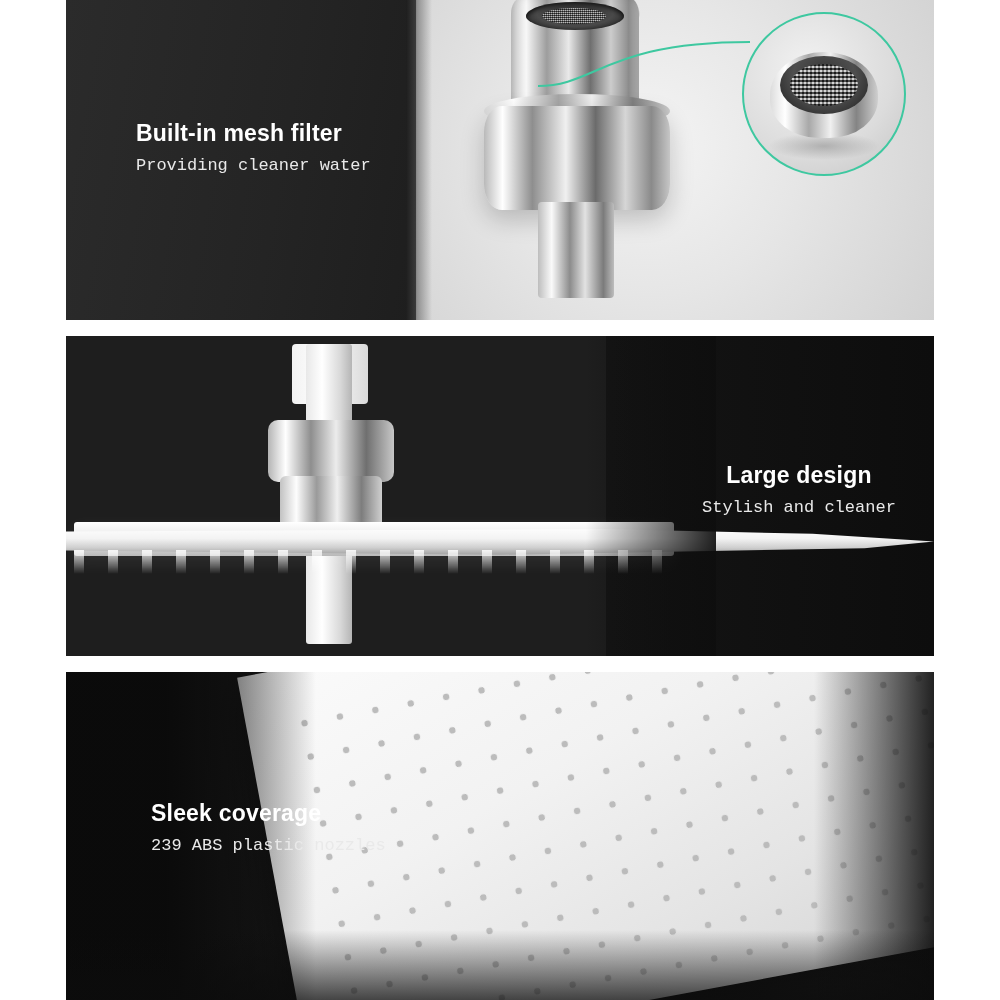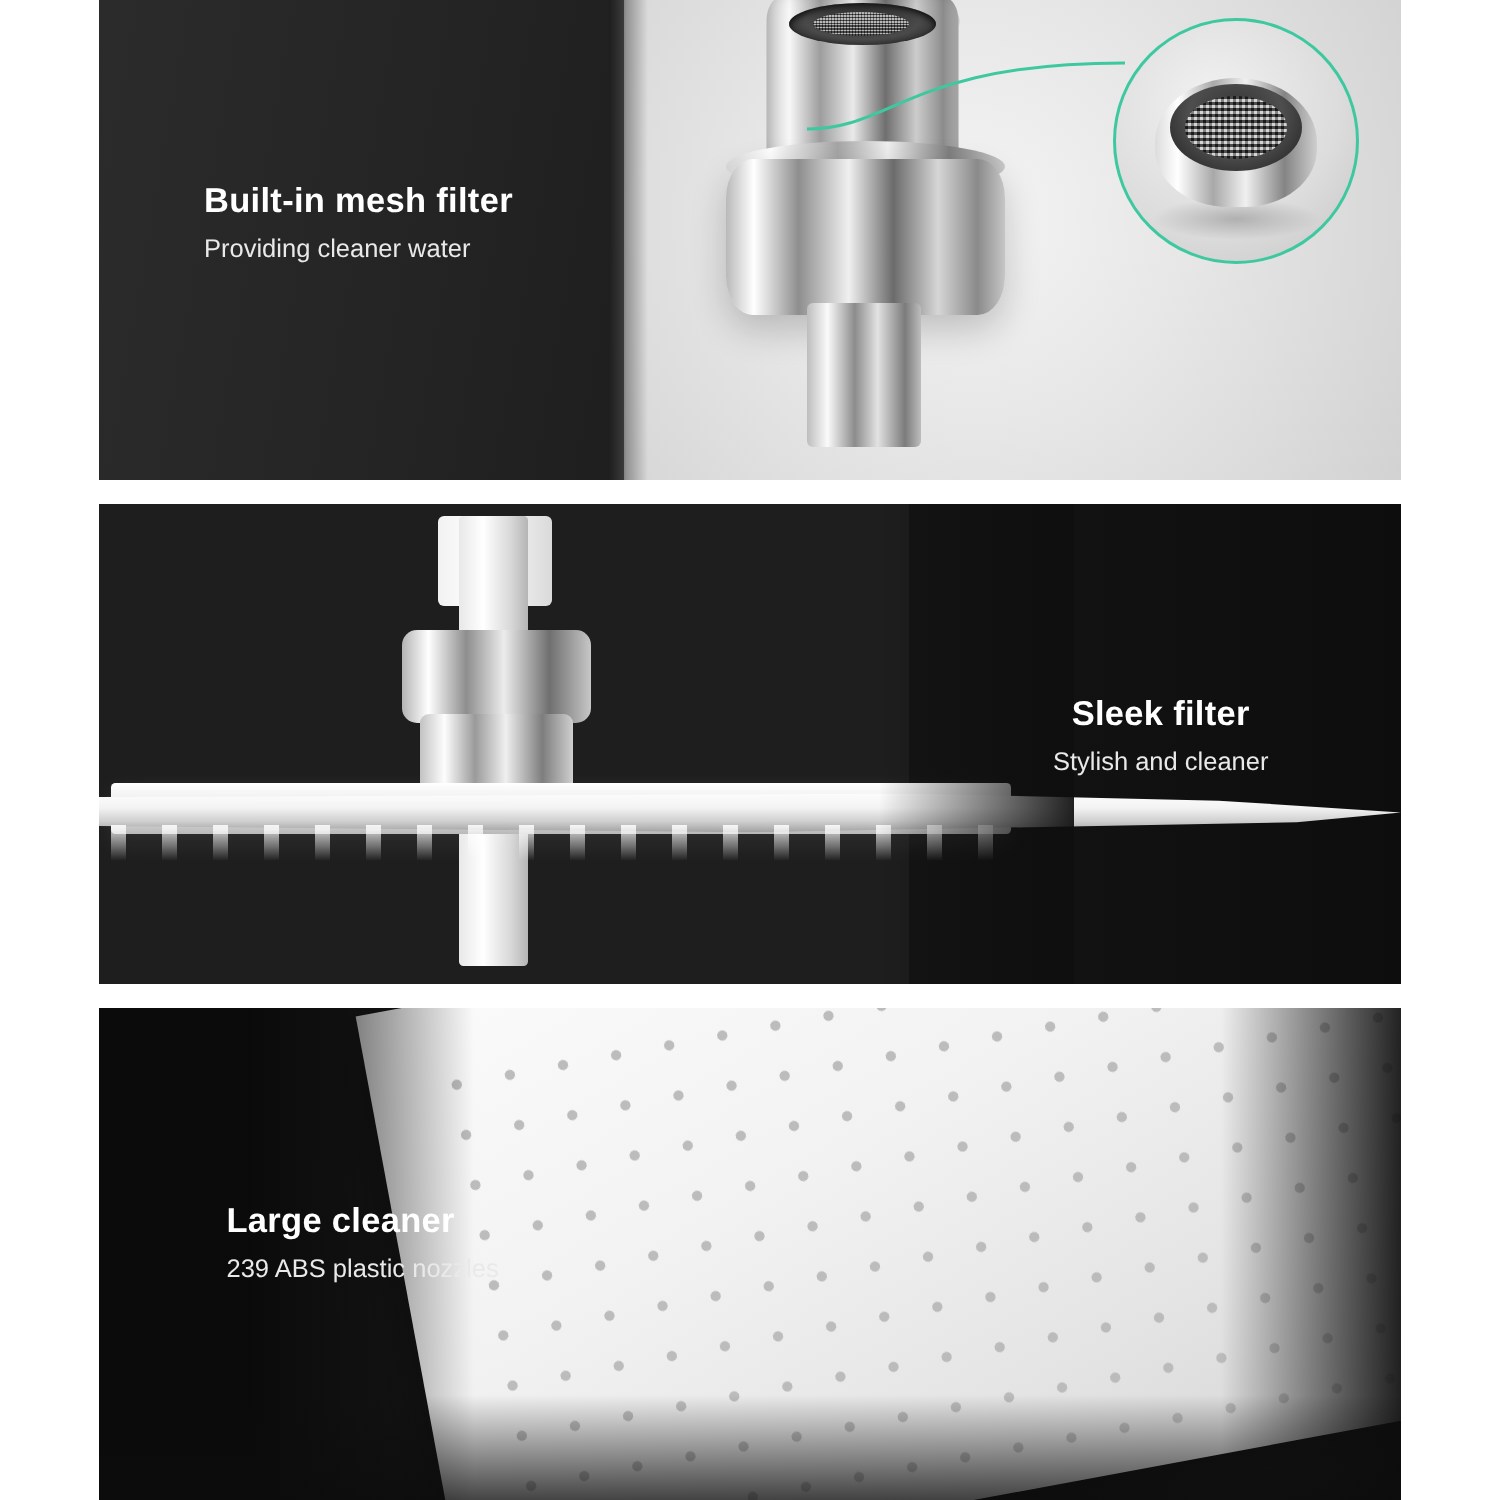--- a/index.html
+++ b/index.html
@@ -170,20 +170,21 @@
     font-size: 23px;
     font-weight: bold;
     letter-spacing: .2px;
     white-space: nowrap;
   }
   .caption .sub {
     color: #e9e9e9;
     font-size: 17px;
     margin-top: 9px;
     white-space: nowrap;
+    font-family: Liberation Mono, monospace;
   }
   #cap-mesh  { left: 70px;  top: 120px; }
   #cap-sleek { left: 636px; top: 126px; text-align: center; }
   #cap-cover { left: 85px;  top: 128px; }
 
   
   .p2-bg {
     position: absolute; inset: 0;
     background: #1e1e1e;
   }
@@ -339,37 +340,37 @@
     <div class="p2-arm-top"></div>
     <div class="p2-arm"></div>
     <div class="p2-joint"></div>
     <div class="p2-joint2"></div>
     <div class="p2-head2"></div>
     <div class="p2-head"></div>
     <div class="p2-head-teeth"></div>
     <div class="p2-fade-right"></div>
 
     <div class="caption" id="cap-sleek">
-      <div class="title">Sleek filter</div>
+      <div class="title">Large design</div>
       <div class="sub">Stylish and cleaner</div>
     </div>
   </div>
 
   <div class="gap" id="gap2"></div>
 
   <div class="panel" id="panel-cover">
     <div class="p3-bg"></div>
     <div class="p3-plate">
       <div class="p3-nozzles"></div>
     </div>
     <div class="p3-shade-left"></div>
     <div class="p3-shade-right"></div>
     <div class="p3-shade-bottom"></div>
 
     <div class="caption" id="cap-cover">
-      <div class="title">Large cleaner</div>
+      <div class="title">Sleek coverage</div>
       <div class="sub">239 ABS plastic nozzles</div>
     </div>
   </div>
 
   <div class="side-white-l"></div>
   <div class="side-white-r"></div>
 </div>
 
 </body></html>

